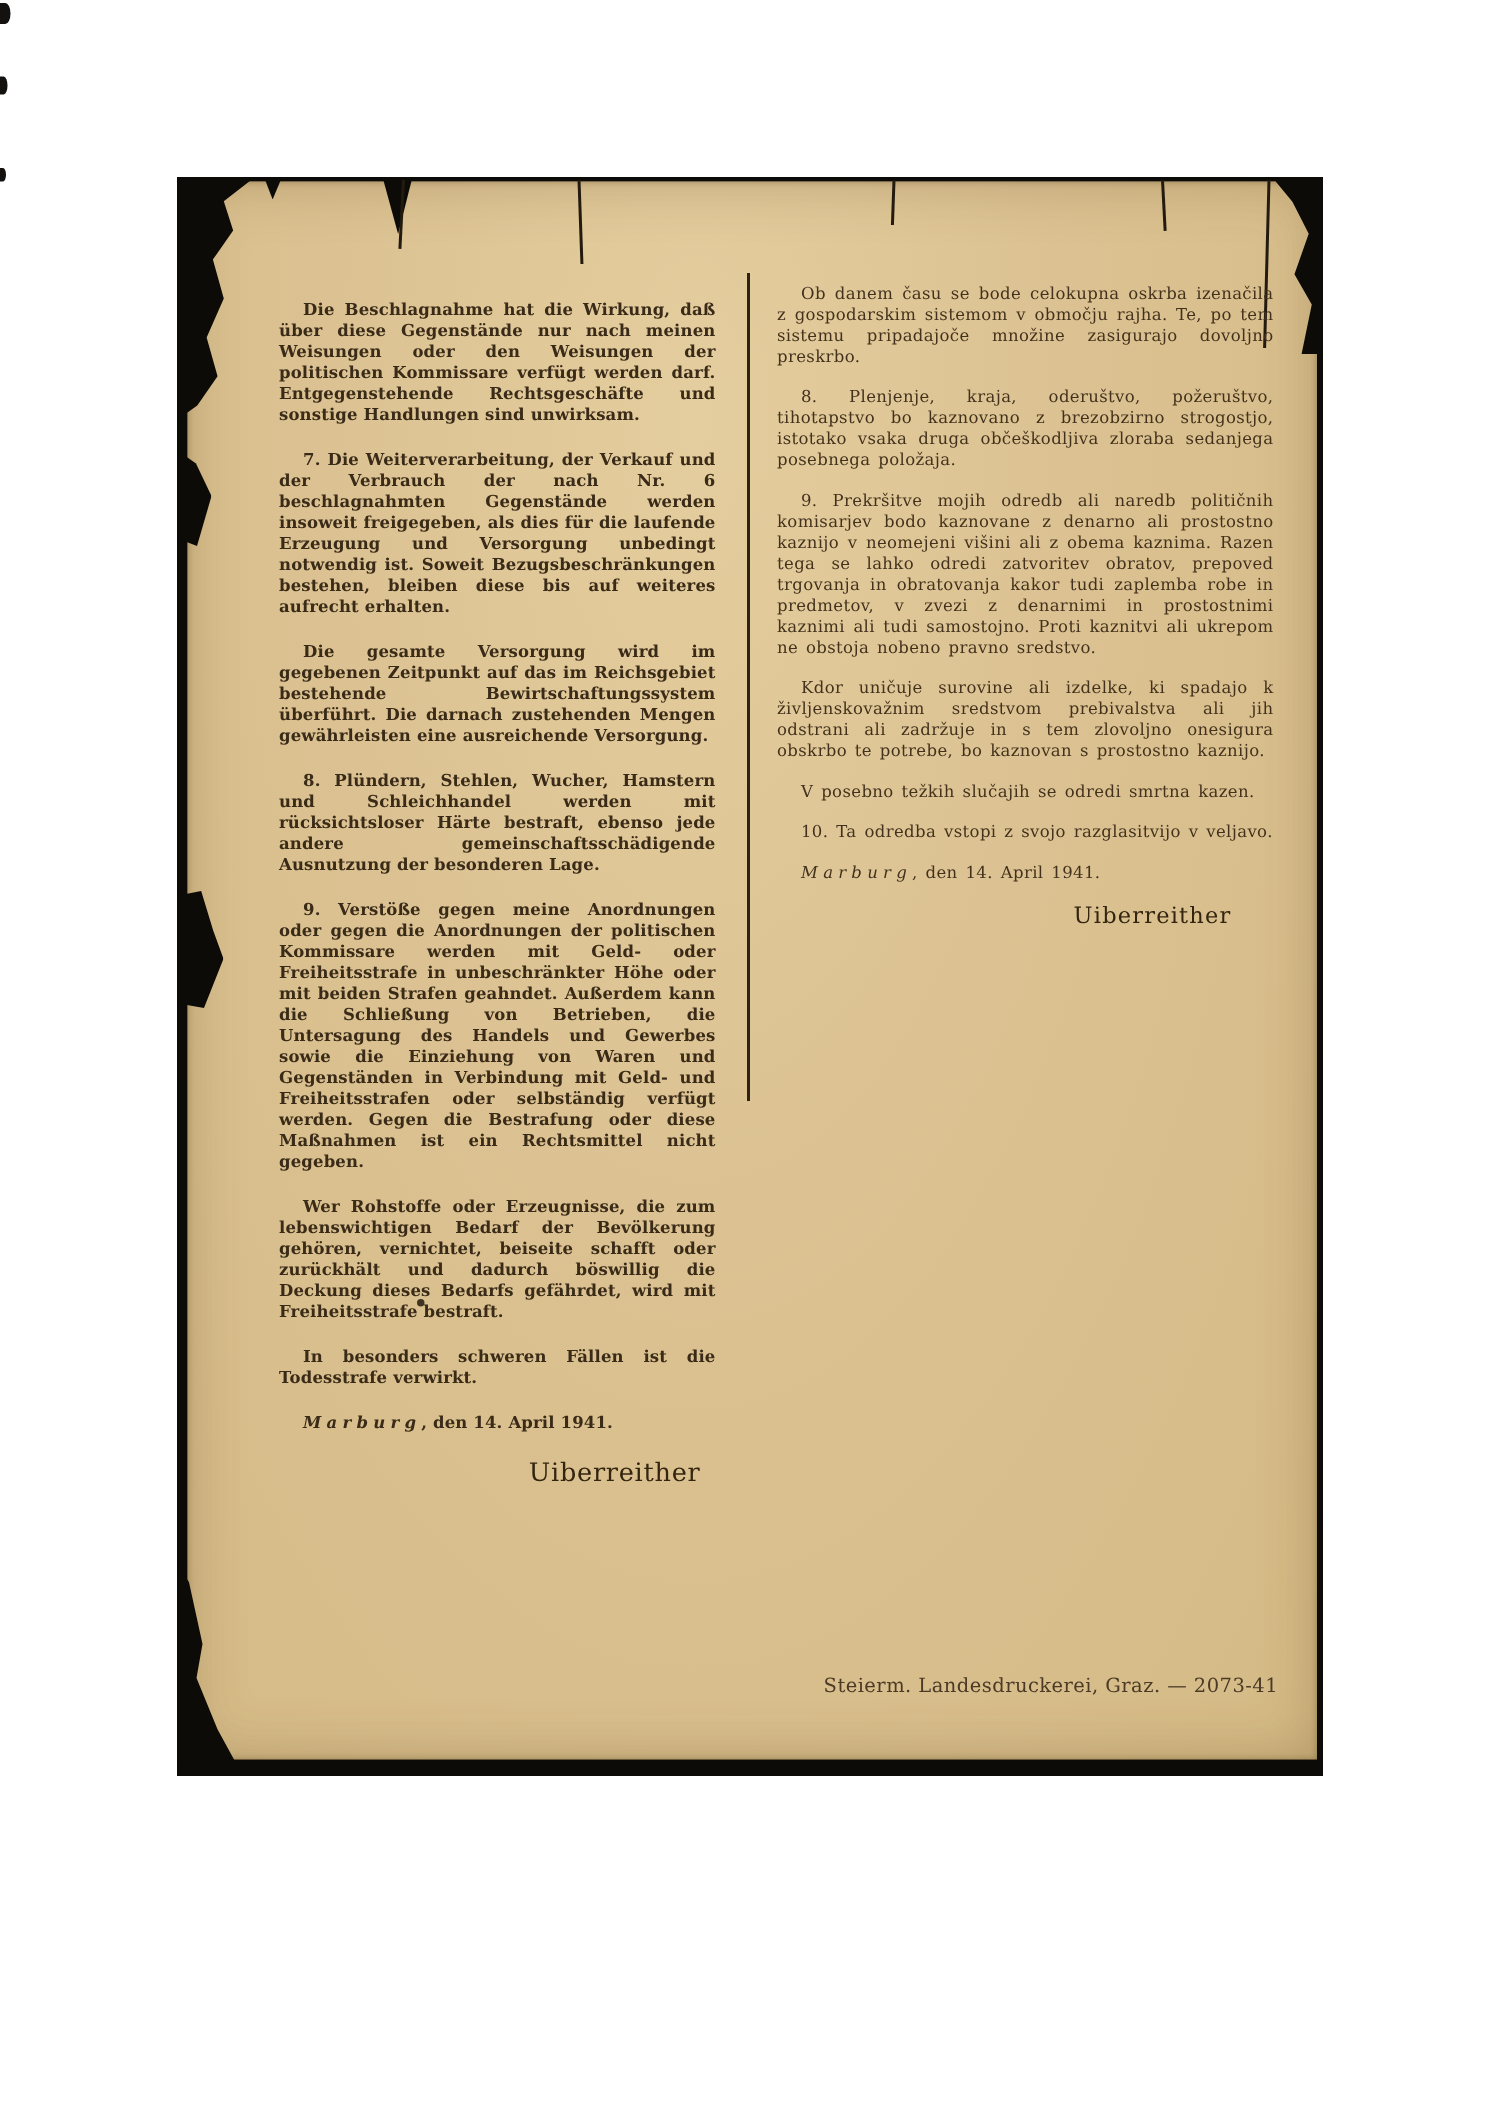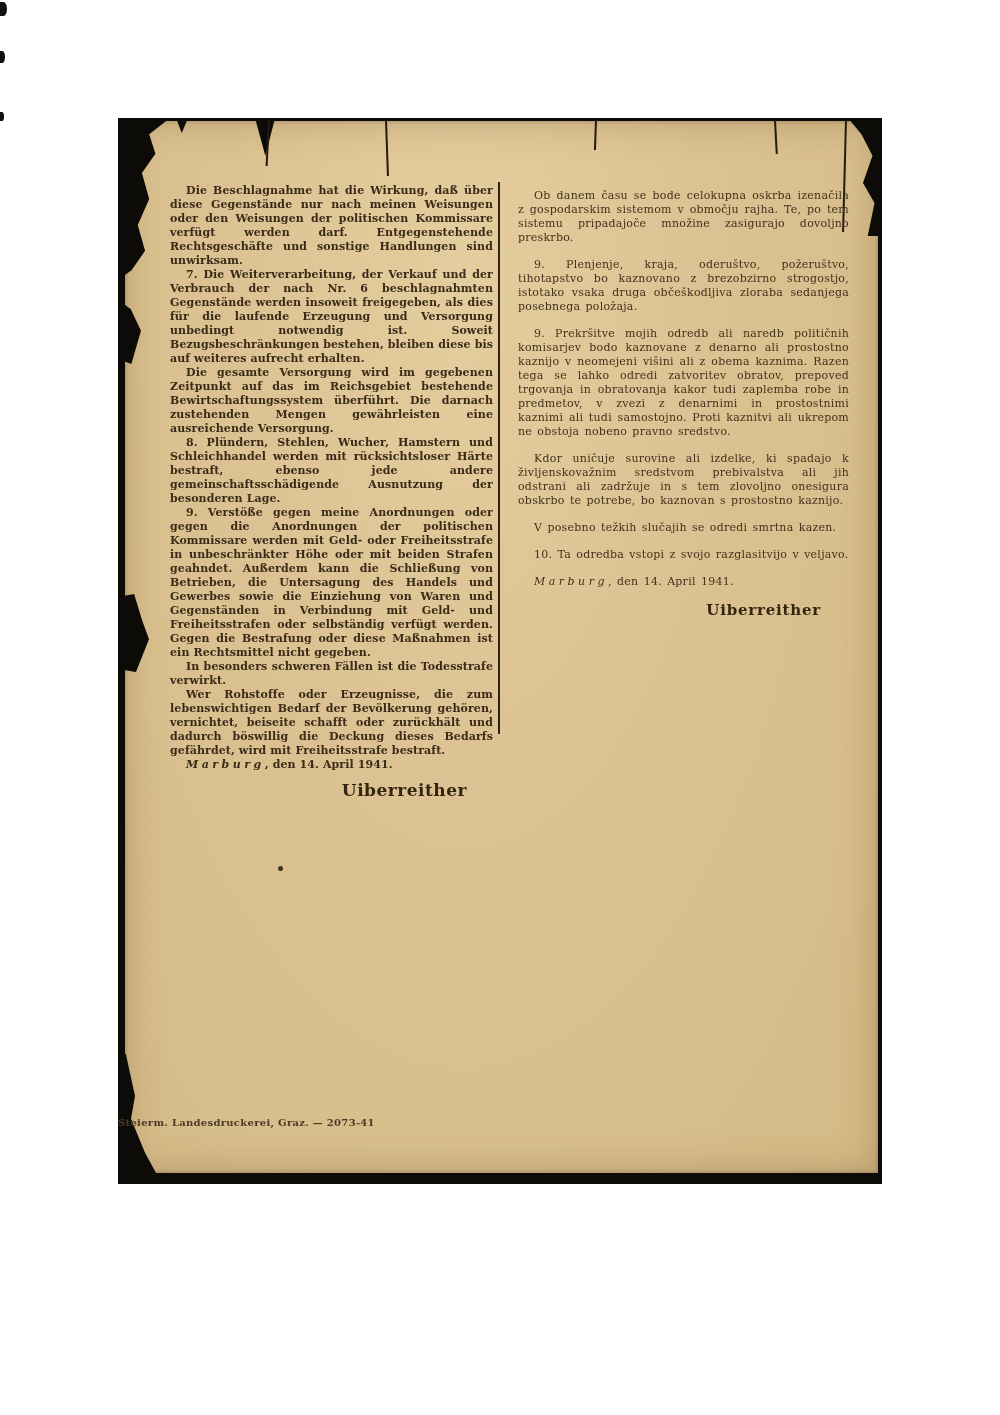--- a/index.html
+++ b/index.html
@@ -47,38 +47,38 @@
   
   .mspeck{position:absolute;background:#141210;}
   .mspeck1{left:0;top:2px;width:7px;height:14px;border-radius:0 60% 60% 0;}
   .mspeck2{left:0;top:51px;width:5px;height:12px;border-radius:0 60% 60% 0;}
   .mspeck3{left:0;top:112px;width:4px;height:9px;border-radius:0 60% 60% 0;}
   
   .col{position:absolute;z-index:3;}
   .col-de{left:52px;top:66px;width:323px;}
   .col-sl{left:400px;top:71px;width:331px;}
   .col-de p{
-    margin:0;font-size:11px;line-height:14px;font-weight:bold;
+    margin:16px;font-size:11px;line-height:14px;font-weight:bold;
     color:#3a2b18;text-align:justify;text-indent:16px;letter-spacing:.1px;
   }
   .col-sl p{
     margin:0 0 13px 0;font-size:11px;line-height:14px;
     color:#42311c;text-align:justify;text-indent:16px;letter-spacing:.25px;word-spacing:1.5px;
   }
   .dateline{text-indent:16px;font-size:11px;line-height:14px;margin:0;}
   .col-de .dateline{font-weight:bold;color:#3a2b18;}
   .col-sl .dateline{color:#42311c;margin-bottom:0;}
   .place{letter-spacing:3.5px;font-style:italic;}
-  .sig{text-align:right;font-weight:bold;}
+  .sig{text-align:right;font-weight:normal;}
   .sig-de{margin-top:8px;padding-right:26px;font-size:17px;color:#33250f;letter-spacing:.5px;}
   .sig-sl{margin-top:12px;padding-right:28px;font-size:15px;color:#33250f;letter-spacing:.8px;}
   .divider{position:absolute;left:380px;top:64px;width:2px;height:552px;background:#2e2212;z-index:2;}
   .imprint{
     position:absolute;left:0;right:30px;top:999px;z-index:3;
-    text-align:left;font-size:10px;font-weight:bold;color:#4a3a26;letter-spacing:.3px;
+    text-align:right;font-size:13px;font-weight:normal;color:#4a3a26;letter-spacing:.3px;
   }
 </style>
 </head>
 <body>
 
 <div class="mspeck mspeck1"></div>
 <div class="mspeck mspeck2"></div>
 <div class="mspeck mspeck3"></div>
 
 <div class="scan">
@@ -100,29 +100,29 @@
   <div class="speck"></div>
 
   <div class="divider"></div>
 
   <div class="col col-de">
     <p>Die Beschlagnahme hat die Wirkung, daß über diese Gegenstände nur nach meinen Weisungen oder den Weisungen der politischen Kommissare verfügt werden darf. Entgegenstehende Rechtsgeschäfte und sonstige Handlungen sind unwirksam.</p>
     <p>7. Die Weiterverarbeitung, der Verkauf und der Verbrauch der nach Nr. 6 beschlagnahmten Gegenstände werden insoweit freigegeben, als dies für die laufende Erzeugung und Versorgung unbedingt notwendig ist. Soweit Bezugsbeschränkungen bestehen, bleiben diese bis auf weiteres aufrecht erhalten.</p>
     <p>Die gesamte Versorgung wird im gegebenen Zeitpunkt auf das im Reichsgebiet bestehende Bewirtschaftungssystem überführt. Die darnach zustehenden Mengen gewährleisten eine ausreichende Versorgung.</p>
     <p>8. Plündern, Stehlen, Wucher, Hamstern und Schleichhandel werden mit rücksichtsloser Härte bestraft, ebenso jede andere gemeinschaftsschädigende Ausnutzung der besonderen Lage.</p>
     <p>9. Verstöße gegen meine Anordnungen oder gegen die Anordnungen der politischen Kommissare werden mit Geld- oder Freiheitsstrafe in unbeschränkter Höhe oder mit beiden Strafen geahndet. Außerdem kann die Schließung von Betrieben, die Untersagung des Handels und Gewerbes sowie die Einziehung von Waren und Gegenständen in Verbindung mit Geld- und Freiheitsstrafen oder selbständig verfügt werden. Gegen die Bestrafung oder diese Maßnahmen ist ein Rechtsmittel nicht gegeben.</p>
+    <p>Wer Rohstoffe oder Erzeugnisse, die zum lebenswichtigen Bedarf der Bevölkerung gehören, vernichtet, beiseite schafft oder zurückhält und dadurch böswillig die Deckung dieses Bedarfs gefährdet, wird mit Freiheitsstrafe bestraft.</p>
     <p>In besonders schweren Fällen ist die Todesstrafe verwirkt.</p>
-    <p>Wer Rohstoffe oder Erzeugnisse, die zum lebenswichtigen Bedarf der Bevölkerung gehören, vernichtet, beiseite schafft oder zurückhält und dadurch böswillig die Deckung dieses Bedarfs gefährdet, wird mit Freiheitsstrafe bestraft.</p>
     <p class="dateline"><span class="place">Marburg</span><span>, den 14. April 1941.</span></p>
     <div class="sig sig-de">Uiberreither</div>
   </div>
 
   <div class="col col-sl">
     <p>Ob danem času se bode celokupna oskrba izenačila z gospodarskim sistemom v območju rajha. Te, po tem sistemu pripadajoče množine zasigurajo dovoljno preskrbo.</p>
-    <p>9. Plenjenje, kraja, oderuštvo, požeruštvo, tihotapstvo bo kaznovano z brezobzirno strogostjo, istotako vsaka druga občeškodljiva zloraba sedanjega posebnega položaja.</p>
+    <p>8. Plenjenje, kraja, oderuštvo, požeruštvo, tihotapstvo bo kaznovano z brezobzirno strogostjo, istotako vsaka druga občeškodljiva zloraba sedanjega posebnega položaja.</p>
     <p>9. Prekršitve mojih odredb ali naredb političnih komisarjev bodo kaznovane z denarno ali prostostno kaznijo v neomejeni višini ali z obema kaznima. Razen tega se lahko odredi zatvoritev obratov, prepoved trgovanja in obratovanja kakor tudi zaplemba robe in predmetov, v zvezi z denarnimi in prostostnimi kaznimi ali tudi samostojno. Proti kaznitvi ali ukrepom ne obstoja nobeno pravno sredstvo.</p>
     <p>Kdor uničuje surovine ali izdelke, ki spadajo k življenskovažnim sredstvom prebivalstva ali jih odstrani ali zadržuje in s tem zlovoljno onesigura obskrbo te potrebe, bo kaznovan s prostostno kaznijo.</p>
     <p>V posebno težkih slučajih se odredi smrtna kazen.</p>
     <p>10. Ta odredba vstopi z svojo razglasitvijo v veljavo.</p>
     <p class="dateline"><span class="place">Marburg</span><span>, den 14. April 1941.</span></p>
     <div class="sig sig-sl">Uiberreither</div>
   </div>
 
   <div class="imprint">Steierm. Landesdruckerei, Graz. — 2073-41</div>
 </div>

